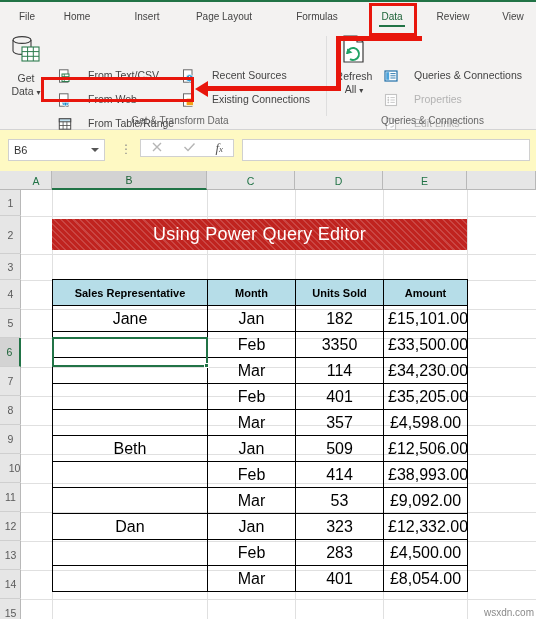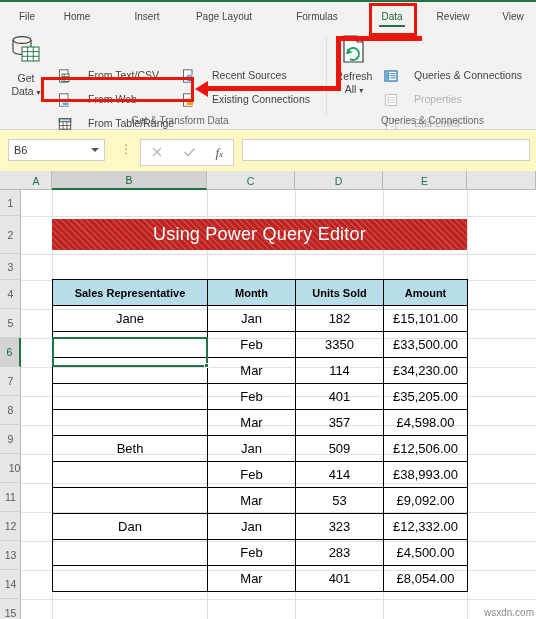--- a/index.html
+++ b/index.html
@@ -87,21 +87,21 @@
   .namebox .caret {
     margin-left: auto; width: 0; height: 0;
     border-left: 4px solid transparent; border-right: 4px solid transparent;
     border-top: 4px solid #555;
   }
   .fb-dots {
     position: absolute; left: 120px; top: 13px; font-size: 12px; color: #8a8a8a;
     letter-spacing: 0; line-height: 13px; text-align: center; width: 8px;
   }
   .fb-btns {
-    position: absolute; left: 140px; top: 9px; width: 94px; height: 27px;
+    position: absolute; left: 140px; top: 9px; width: 94px; height: 18px;
     background: #fff; border: 1px solid #d0d0d0;
     display: flex; align-items: center; justify-content: space-around;
     color: #b5b5b5;
   }
   .fb-input {
     position: absolute; left: 242px; top: 9px; width: 288px; height: 22px;
     background: #fff; border: 1px solid #d0d0d0; padding: 0 5px;
     font-size: 11px; color: #333; display: flex; align-items: center;
   }
 
@@ -146,21 +146,21 @@
     display: flex; align-items: center; justify-content: center;
     font-size: 18px; letter-spacing: 0.2px;
     background-image: repeating-linear-gradient(45deg,
       rgba(255,255,255,0.16) 0px, rgba(255,255,255,0.16) 1.5px,
       rgba(255,255,255,0) 1.5px, rgba(255,255,255,0) 4.5px);
   }
 
   
   .dtable { position: absolute; border-collapse: collapse; table-layout: fixed; }
   .dtable td, .dtable th {
-    border: 1px solid #000; font-size: 13px; color: #000;
+    border: 1px solid #000; font-size: 16px; color: #000;
     height: 26px; padding: 0 4px; text-align: center; font-weight: normal;
   }
   .dtable th { background: #b6dde8; font-weight: bold; font-size: 11px; }
 
   
   .selcell {
     position: absolute; border: 2px solid #217346; background: transparent;
     pointer-events: none;
   }
   .fillhandle {

